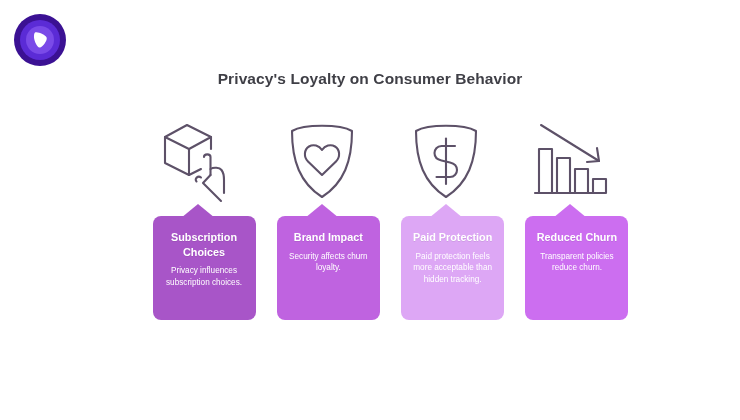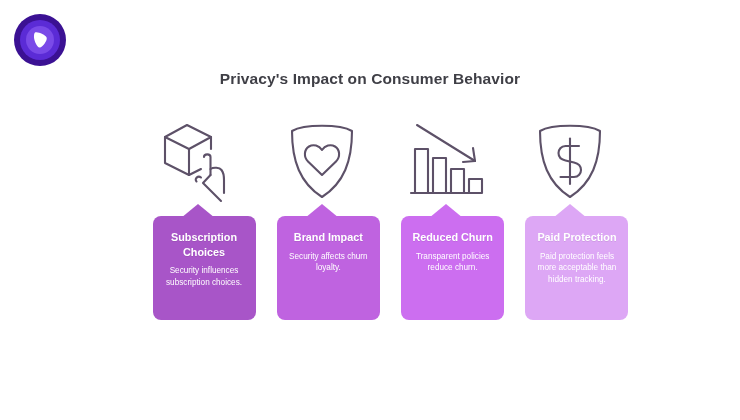--- a/index.html
+++ b/index.html
@@ -116,58 +116,75 @@
 
 <div class="logo">
   <svg width="54" height="54" viewBox="0 0 54 54">
     <circle cx="27" cy="27" r="26" fill="#3b1193"></circle>
     <circle cx="27" cy="27" r="20" fill="#5b2bd6"></circle>
     <circle cx="27" cy="27" r="14" fill="#7a4ae8"></circle>
     <path d="M22 19.5 C24.5 18.2 32.4 21.8 33.6 24.4 C34.8 27 29.6 34.2 26.8 34.6 C24 35 21.2 27.5 21 24.6 C20.85 22.3 21.2 20 22 19.5 Z" fill="#ffffff"></path>
   </svg>
 </div>
 
-<div class="slide-title" style="color: rgb(63, 63, 70);">Privacy's Impact on Consumer Behavior</div>
+<div class="slide-title" style="color: rgb(63, 63, 70);">Privacy's Loyalty on Consumer Behavior</div>
 
 <div class="columns">
 
   <div class="column">
     <div class="icon-wrap">
       <svg width="82" height="86" viewBox="0 0 82 86" fill="none" stroke="#5d5168" stroke-width="2.1" stroke-linecap="round" stroke-linejoin="round">
         <path d="M8 20 L30 8 L54 20 L32 32 Z"></path>
         <path d="M8 20 L8 46 L32 58 L32 32"></path>
         <path d="M54 20 L54 32"></path>
         <path d="M32 58 L44 52"></path>
         <path d="M47 40 C47 36.5 53.5 36.5 53.5 40 L53.5 58"></path>
         <path d="M53.5 52 C56.5 50 62.5 50.5 64.5 53 C66.5 55.5 67 59 67 63 L67 76"></path>
         <path d="M53.5 58 L46 66 L64 84"></path>
         <path d="M39.5 64.5 C37 62 41 58 44 60.5"></path>
       </svg>
     </div>
     <div class="card-outer">
       <div class="notch" style="border-bottom-color: rgb(168, 85, 200);"></div>
       <div class="card h-tall" style="background: rgb(168, 85, 200);">
         <div class="card-title">Subscription Choices</div>
-        <div class="card-body">Security influences subscription choices.</div>
+        <div class="card-body">Privacy influences subscription choices.</div>
       </div>
     </div>
   </div>
 
   <div class="column">
     <div class="icon-wrap">
       <svg width="76" height="86" viewBox="0 0 76 86" fill="none" stroke="#5d5168" stroke-width="2.1" stroke-linecap="round" stroke-linejoin="round">
         <path d="M8 14 C20 7 56 7 68 14 C68 44 60 66 38 80 C16 66 8 44 8 14 Z"></path>
         <path d="M38 58 L24 44.5 C19.5 40 20 32.5 25 29.5 C29.5 26.8 35 28.6 38 33 C41 28.6 46.5 26.8 51 29.5 C56 32.5 56.5 40 52 44.5 Z"></path>
       </svg>
     </div>
     <div class="card-outer">
       <div class="notch" style="border-bottom-color: rgb(191, 99, 224);"></div>
       <div class="card h-short" style="background: rgb(191, 99, 224);">
         <div class="card-title">Brand Impact</div>
         <div class="card-body">Security affects churn loyalty.</div>
+      </div>
+    </div>
+  </div>
+
+  <div class="column">
+    <div class="icon-wrap">
+      <svg width="76" height="86" viewBox="0 0 76 86" fill="none" stroke="#5d5168" stroke-width="2.1" stroke-linecap="round" stroke-linejoin="round">
+        <path d="M8 14 C20 7 56 7 68 14 C68 44 60 66 38 80 C16 66 8 44 8 14 Z"></path>
+        <path d="M47 29 L33.5 29 C29 29 26.5 32.5 26.5 36 C26.5 39.5 29 42.5 33.5 43.5 L42 45.5 C46.5 46.5 49 49.5 49 53 C49 56.5 46.5 60 42 60 L28.5 60"></path>
+        <path d="M38 21.5 L38 67"></path>
+      </svg>
+    </div>
+    <div class="card-outer">
+      <div class="notch" style="border-bottom-color: rgb(221, 167, 245);"></div>
+      <div class="card h-tall" style="background: rgb(221, 167, 245);">
+        <div class="card-title">Paid Protection</div>
+        <div class="card-body">Paid protection feels more acceptable than hidden tracking.</div>
       </div>
     </div>
   </div>
 
   <div class="column">
     <div class="icon-wrap">
       <svg width="82" height="86" viewBox="0 0 82 86" fill="none" stroke="#5d5168" stroke-width="2.1" stroke-linecap="round" stroke-linejoin="round">
         <path d="M6 76 L76 76"></path>
         <rect x="10" y="32" width="13" height="44"></rect>
         <rect x="28" y="41" width="13" height="35"></rect>
@@ -180,30 +197,13 @@
     </div>
     <div class="card-outer">
       <div class="notch" style="border-bottom-color: rgb(204, 110, 240);"></div>
       <div class="card h-short" style="background: rgb(204, 110, 240);">
         <div class="card-title">Reduced Churn</div>
         <div class="card-body">Transparent policies reduce churn.</div>
       </div>
     </div>
   </div>
 
-  <div class="column">
-    <div class="icon-wrap">
-      <svg width="76" height="86" viewBox="0 0 76 86" fill="none" stroke="#5d5168" stroke-width="2.1" stroke-linecap="round" stroke-linejoin="round">
-        <path d="M8 14 C20 7 56 7 68 14 C68 44 60 66 38 80 C16 66 8 44 8 14 Z"></path>
-        <path d="M47 29 L33.5 29 C29 29 26.5 32.5 26.5 36 C26.5 39.5 29 42.5 33.5 43.5 L42 45.5 C46.5 46.5 49 49.5 49 53 C49 56.5 46.5 60 42 60 L28.5 60"></path>
-        <path d="M38 21.5 L38 67"></path>
-      </svg>
-    </div>
-    <div class="card-outer">
-      <div class="notch" style="border-bottom-color: rgb(221, 167, 245);"></div>
-      <div class="card h-tall" style="background: rgb(221, 167, 245);">
-        <div class="card-title">Paid Protection</div>
-        <div class="card-body">Paid protection feels more acceptable than hidden tracking.</div>
-      </div>
-    </div>
-  </div>
-
 </div>
 
 </body></html>

